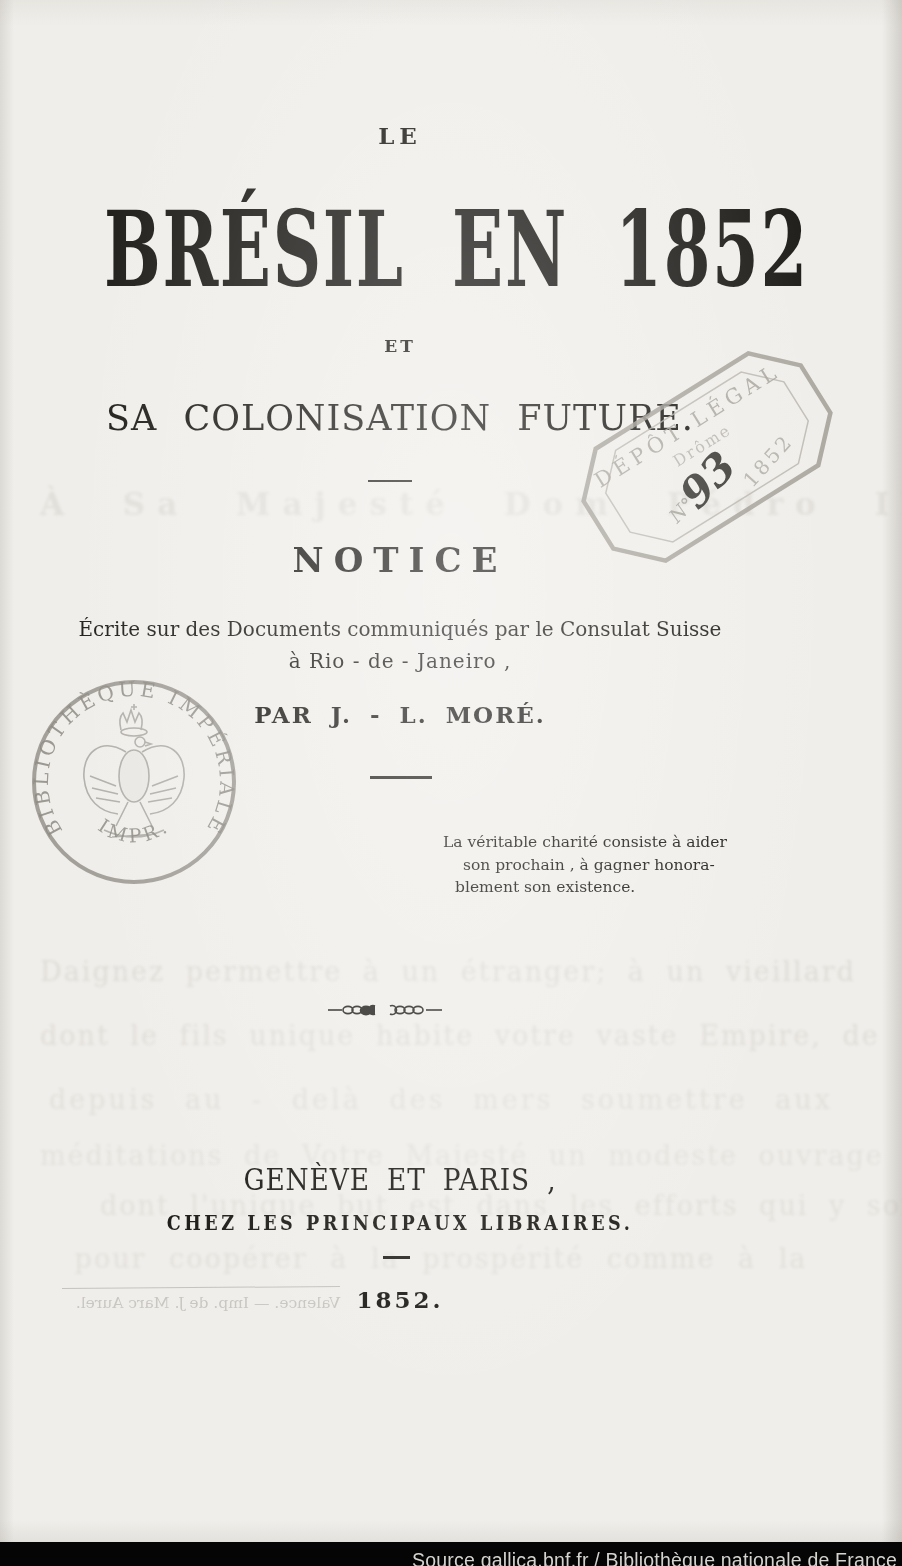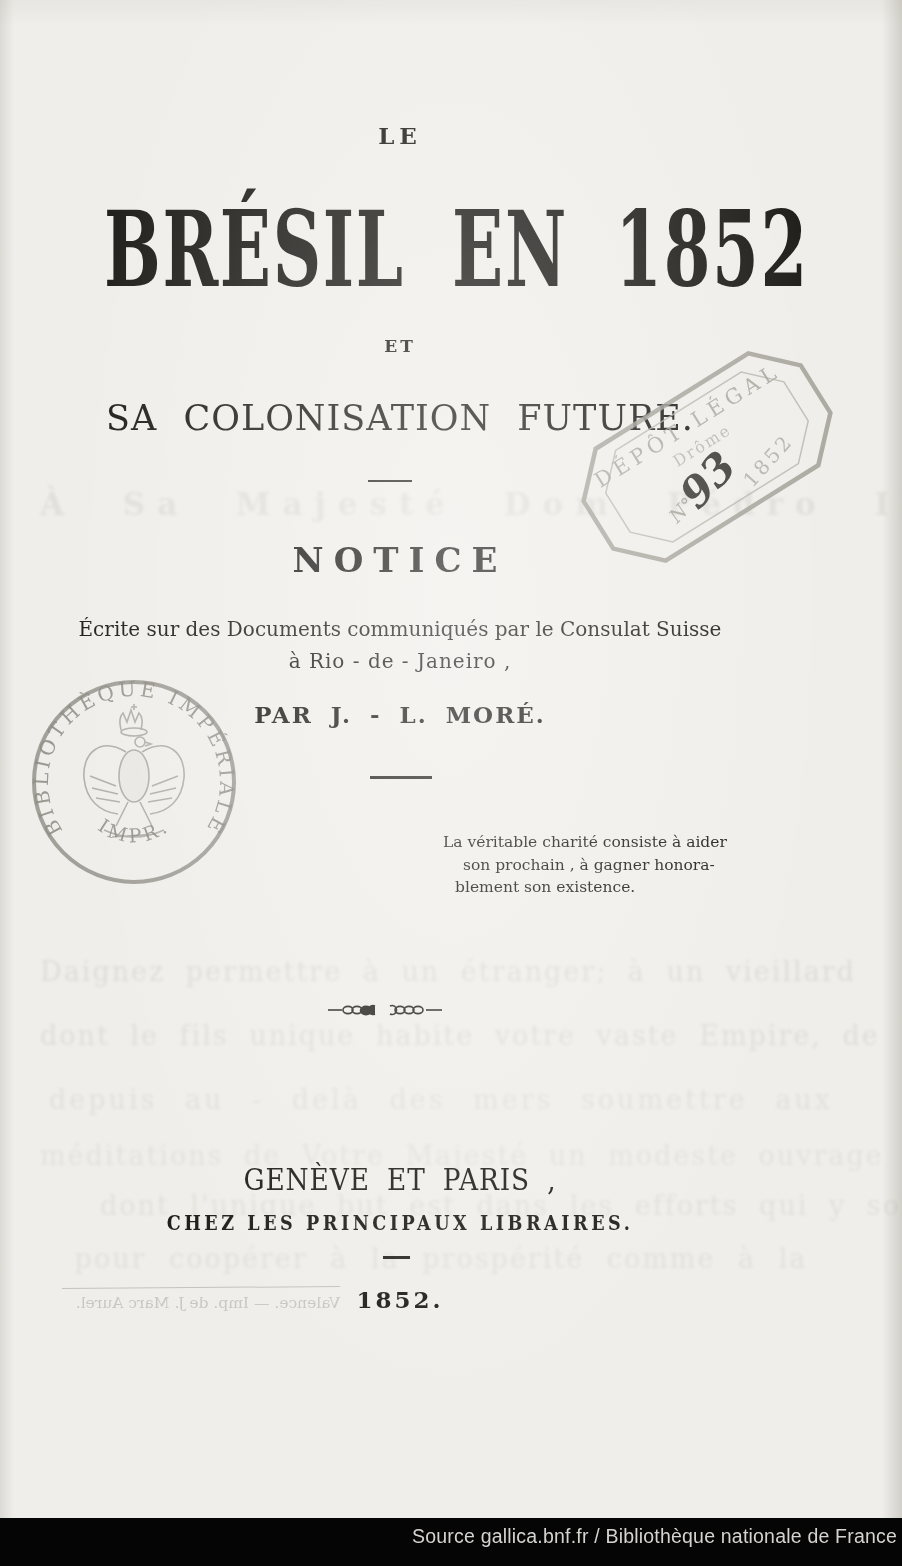--- a/index.html
+++ b/index.html
@@ -56,21 +56,21 @@
   .ghost-imprint{
     top:1294px;left:58px;width:300px;text-align:center;
     font-size:15.5px;color:#5d594e;opacity:0.26;filter:blur(0.5px);
     transform:scaleX(-1);pointer-events:none;white-space:nowrap;
   }
   
   .stamp-octagon{top:332px;left:562px;width:290px;height:250px;z-index:20;}
   .stamp-round{top:678px;left:30px;width:208px;height:208px;z-index:20;}
   
   .footer{
-    position:absolute;left:0;bottom:0;width:902px;height:48px;background:#050505;z-index:50;
+    position:absolute;left:0;bottom:0;width:902px;height:24px;background:#050505;z-index:50;
     font-family:"Liberation Sans","DejaVu Sans",sans-serif;
   }
   .footer span{
     position:absolute;right:5px;top:0;line-height:37px;font-size:19.5px;color:#d5d3cf;letter-spacing:0.2px;
   }
 </style>
 </head>
 <body>
 
 <div class="page">

